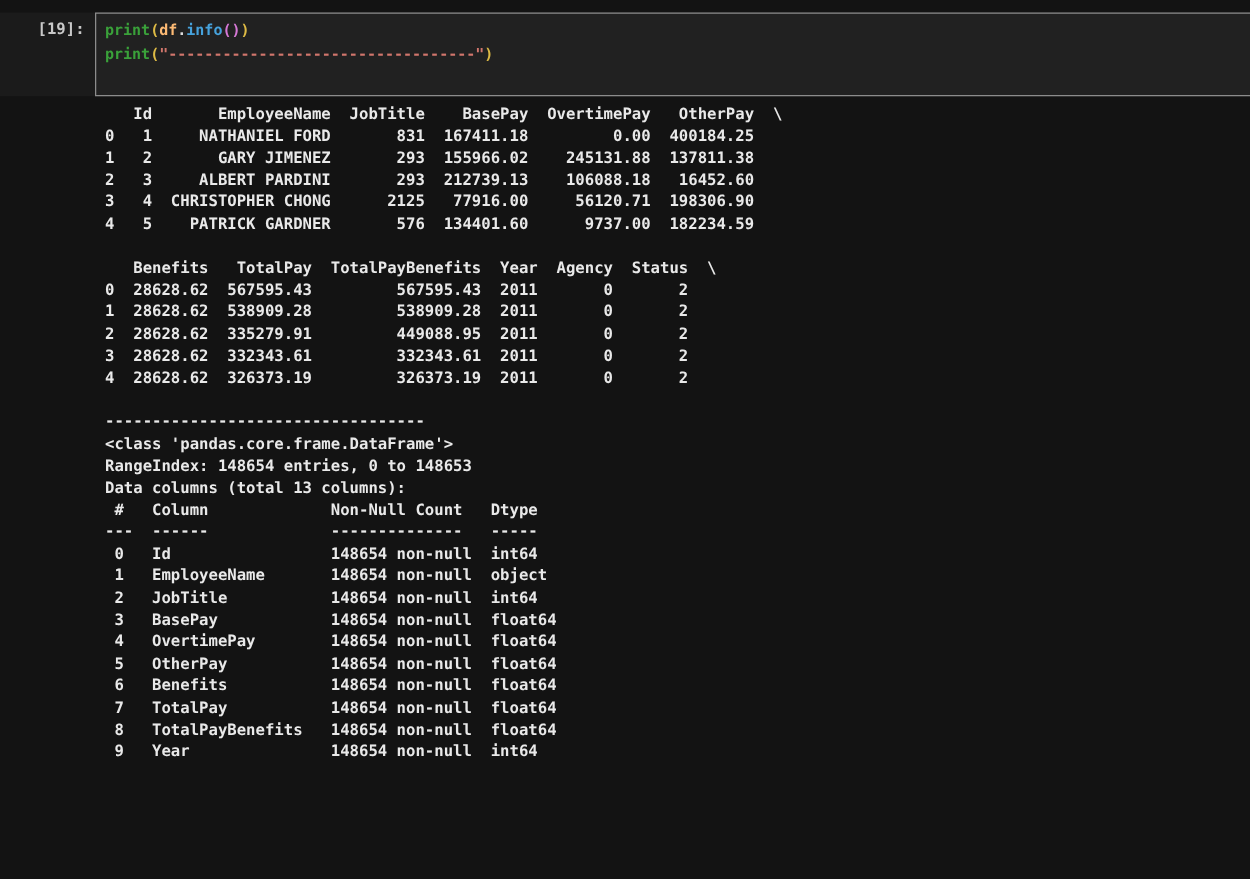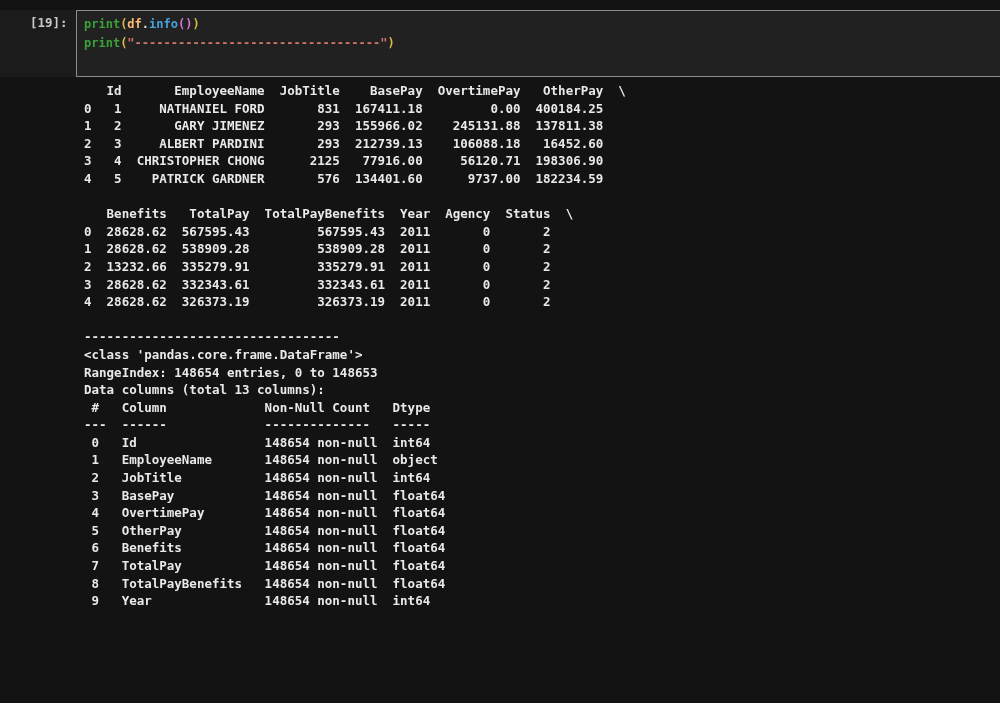--- a/index.html
+++ b/index.html
@@ -59,21 +59,21 @@
 <div class="output">
   <pre class="mb">   Id       EmployeeName  JobTitle    BasePay  OvertimePay   OtherPay  \
 0   1     NATHANIEL FORD       831  167411.18         0.00  400184.25
 1   2       GARY JIMENEZ       293  155966.02    245131.88  137811.38
 2   3     ALBERT PARDINI       293  212739.13    106088.18   16452.60
 3   4  CHRISTOPHER CHONG      2125   77916.00     56120.71  198306.90
 4   5    PATRICK GARDNER       576  134401.60      9737.00  182234.59</pre>
   <pre class="mb">   Benefits   TotalPay  TotalPayBenefits  Year  Agency  Status  \
 0  28628.62  567595.43         567595.43  2011       0       2
 1  28628.62  538909.28         538909.28  2011       0       2
-2  13232.66  335279.91         335279.91  2011       0       2
+2  28628.62  335279.91         449088.95  2011       0       2
 3  28628.62  332343.61         332343.61  2011       0       2
 4  28628.62  326373.19         326373.19  2011       0       2</pre>
   <pre>----------------------------------</pre>
   <pre>&lt;class 'pandas.core.frame.DataFrame'&gt;
 RangeIndex: 148654 entries, 0 to 148653
 Data columns (total 13 columns):
  #   Column             Non-Null Count   Dtype  
 ---  ------             --------------   -----  
  0   Id                 148654 non-null  int64  
  1   EmployeeName       148654 non-null  object 

